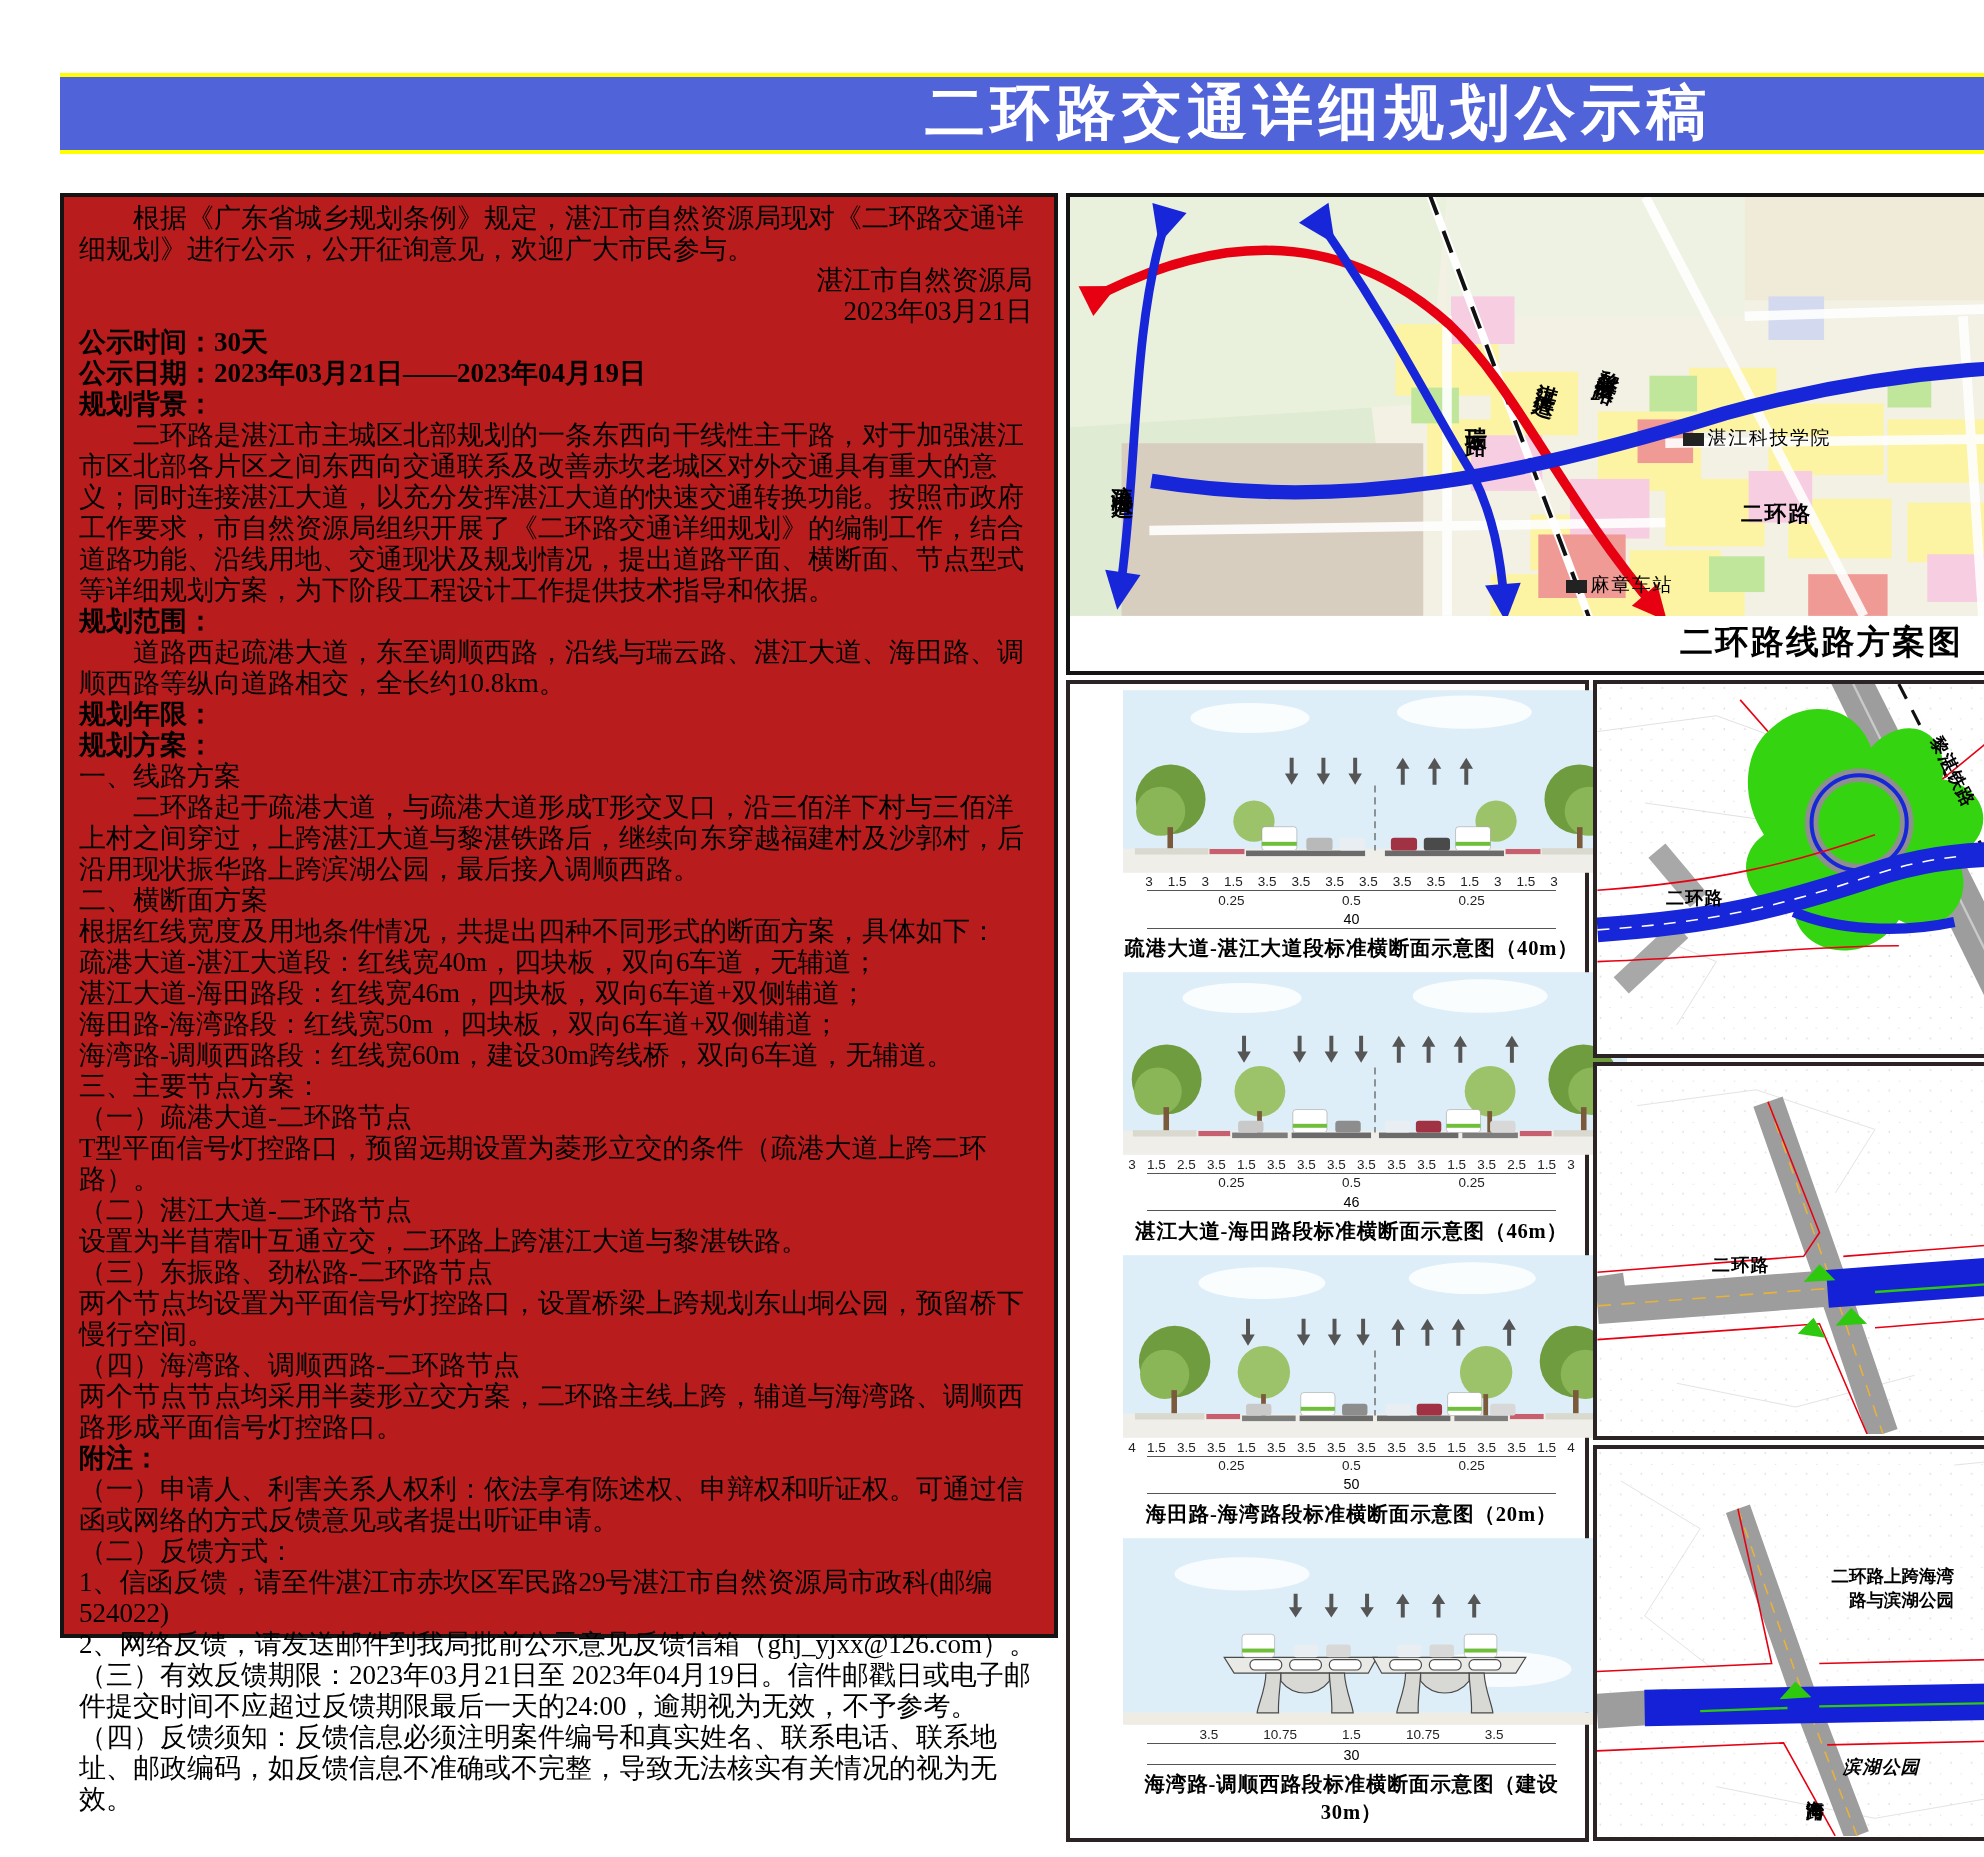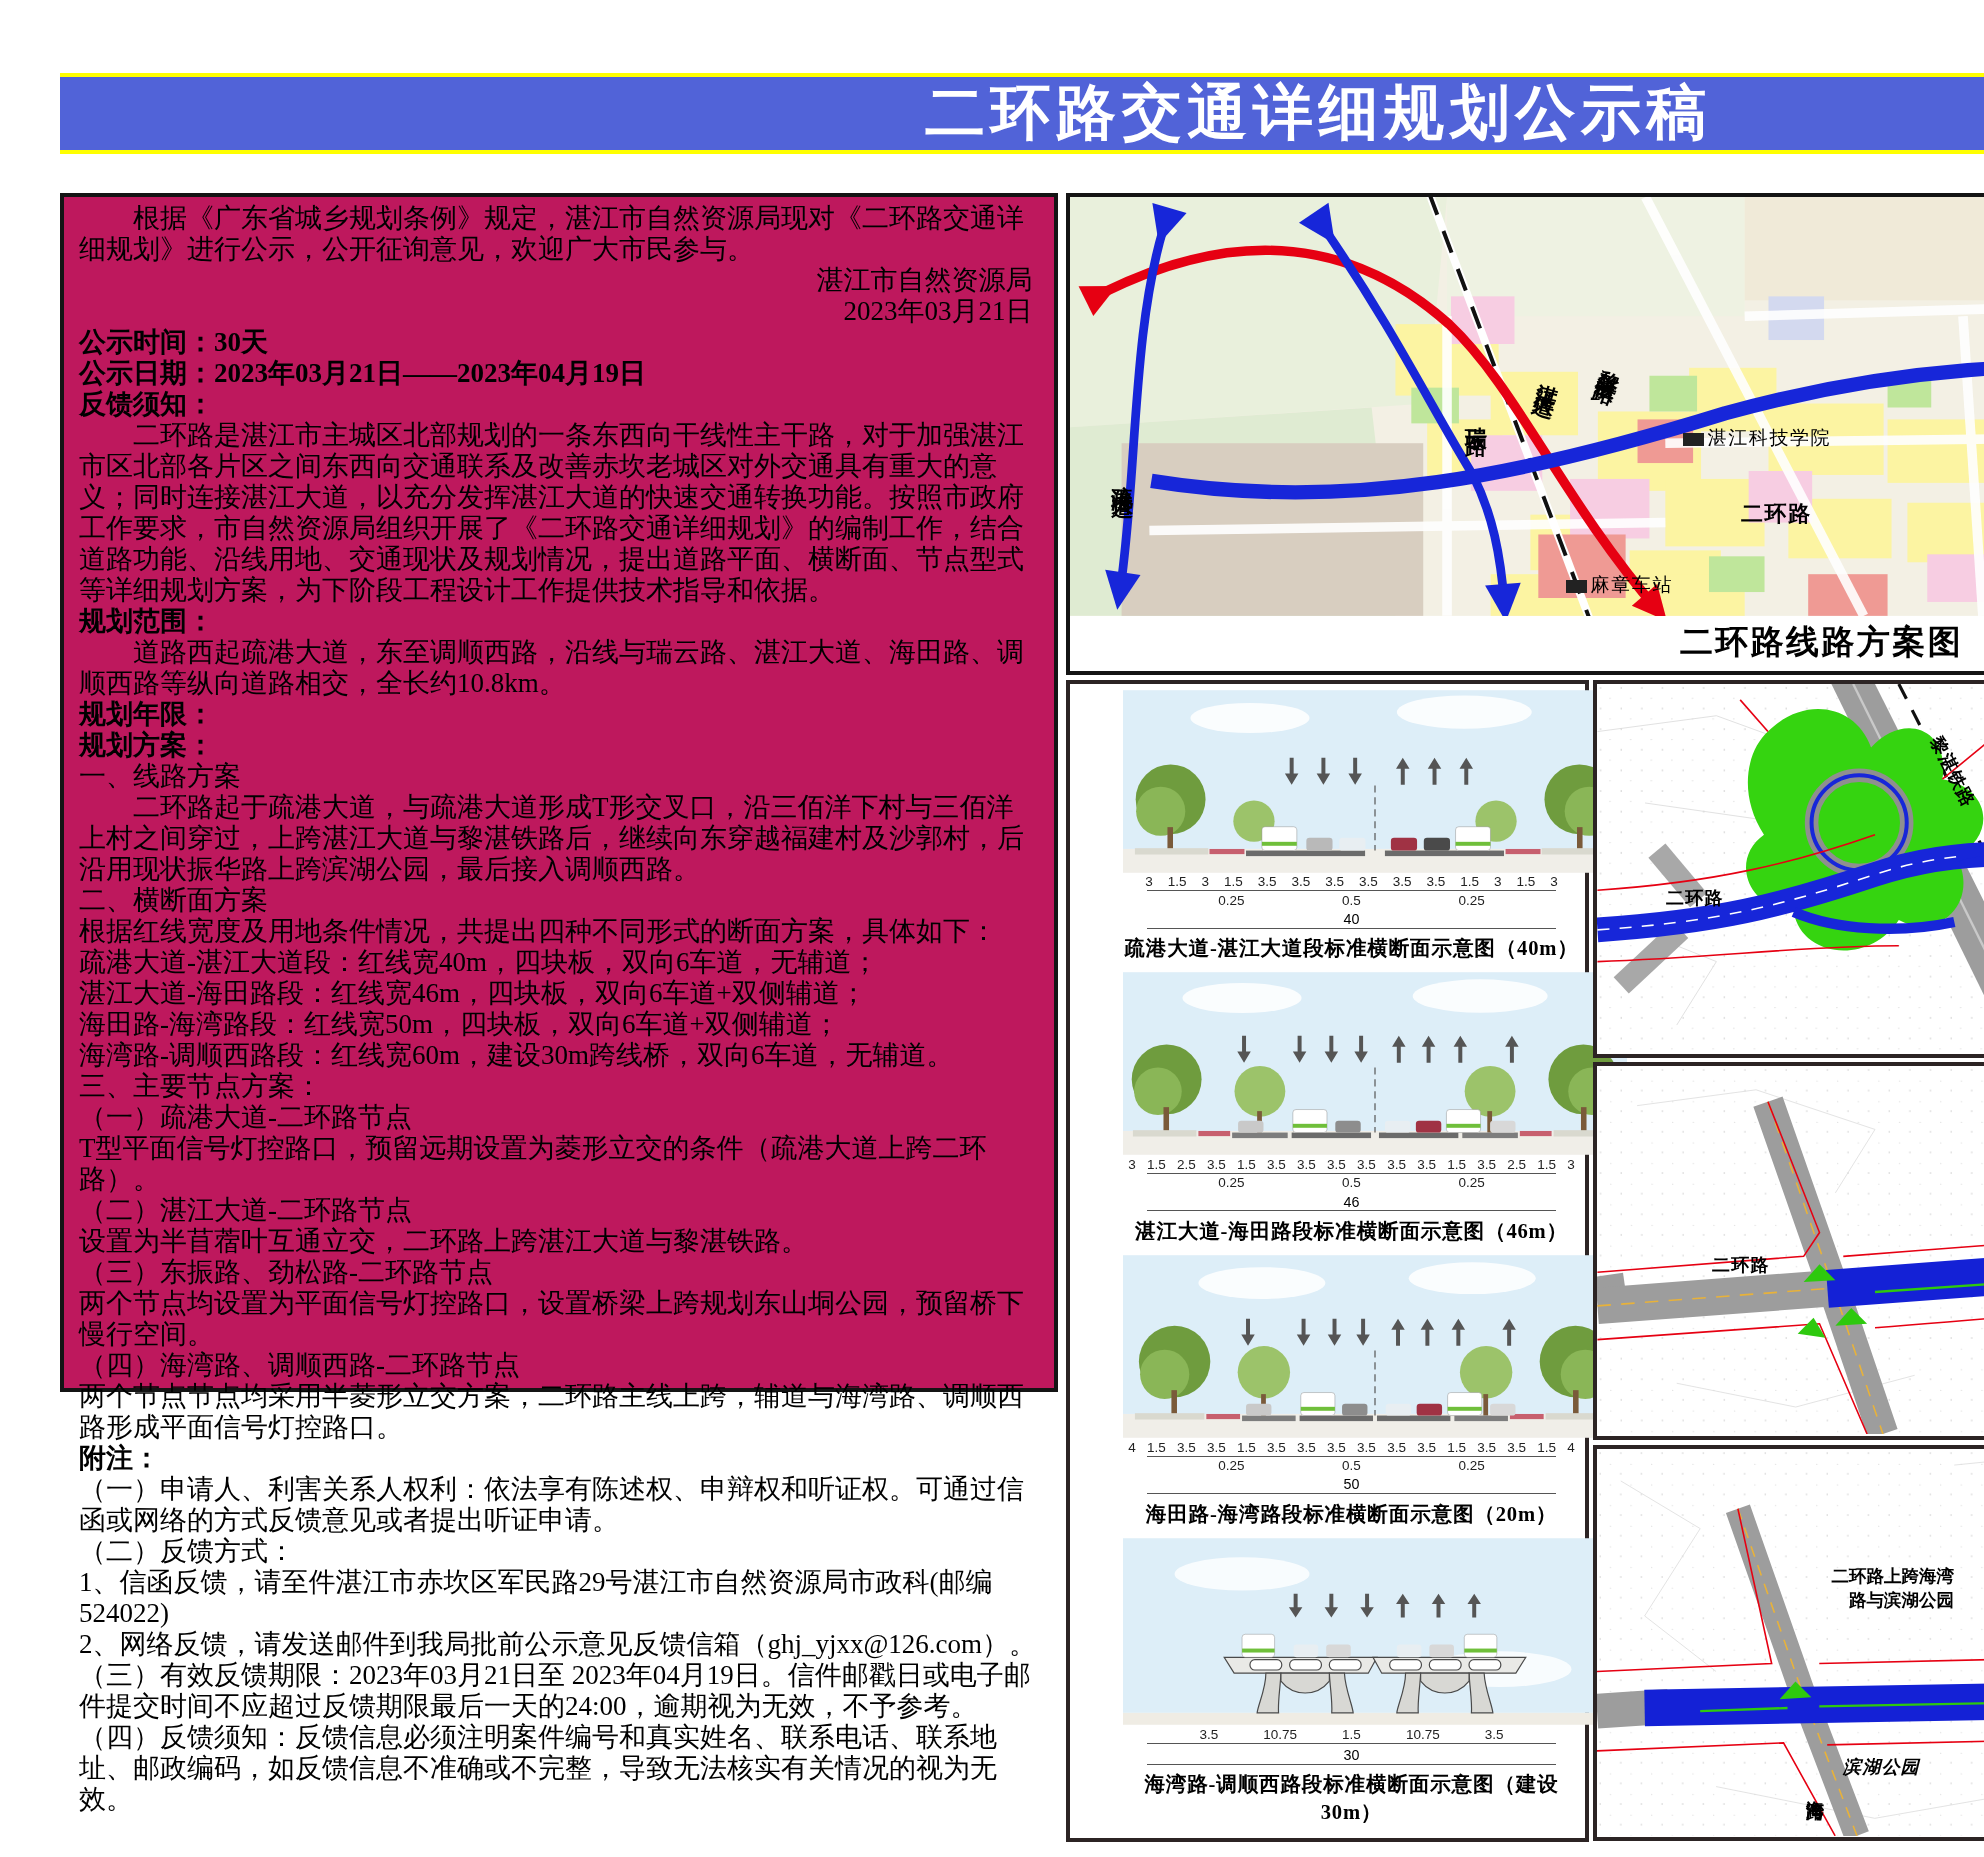--- a/index.html
+++ b/index.html
@@ -4,22 +4,22 @@
 <style>
   html,body{margin:0;padding:0;background:#ffffff;}
   body{width:2626px;height:1857px;position:relative;font-family:"Liberation Serif","DejaVu Serif",serif;color:#000;}
   
   .banner{position:absolute;left:60px;top:73px;width:2517px;height:81px;background:#5163d8;
           border-top:4px solid #ffff00;border-bottom:4px solid #ffff00;box-sizing:border-box;
           display:flex;align-items:center;justify-content:center;}
   .banner h1{margin:0;font-family:"Liberation Sans","DejaVu Sans",sans-serif;font-weight:bold;
              font-size:60px;color:#ffffff;letter-spacing:5.6px;}
   
-  .notice-panel{position:absolute;left:60px;top:193px;width:998px;height:1199px;
-                border:4.8px solid #141414;box-sizing:border-box;background:#be185d;
+  .notice-panel{position:absolute;left:60px;top:193px;width:998px;height:1445px;
+                border:4.8px solid #141414;box-sizing:border-box;background:#b91c1c;
                 padding:6.4px 15px 0 15px;font-size:27px;line-height:31px;}
   .notice-panel p{margin:0;}
   .indent{text-indent:2em;}
   .right{text-align:right;padding-right:6.4px;}
   .bold{font-weight:bold;}
   
   .map-panel{position:absolute;left:1066px;top:193px;width:1511px;height:482px;
              border:4.8px solid #141414;box-sizing:border-box;background:#fff;}
   .map-art-wrap{position:relative;width:1501px;height:419px;overflow:hidden;}
   .map-caption{height:52px;display:flex;align-items:center;justify-content:center;
@@ -53,21 +53,21 @@
 <div class="banner">
   <h1>二环路交通详细规划公示稿</h1>
 </div>
 
 <div class="notice-panel">
   <p class="indent">根据《广东省城乡规划条例》规定，湛江市自然资源局现对《二环路交通详细规划》进行公示，公开征询意见，欢迎广大市民参与。</p>
   <p class="right">湛江市自然资源局</p>
   <p class="right">2023年03月21日</p>
   <p class="bold">公示时间：30天</p>
   <p class="bold">公示日期：2023年03月21日——2023年04月19日</p>
-  <p class="bold">反馈须知：</p>
+  <p class="bold">规划背景：</p>
   <p class="indent">二环路是湛江市主城区北部规划的一条东西向干线性主干路，对于加强湛江市区北部各片区之间东西向交通联系及改善赤坎老城区对外交通具有重大的意义；同时连接湛江大道，以充分发挥湛江大道的快速交通转换功能。按照市政府工作要求，市自然资源局组织开展了《二环路交通详细规划》的编制工作，结合道路功能、沿线用地、交通现状及规划情况，提出道路平面、横断面、节点型式等详细规划方案，为下阶段工程设计工作提供技术指导和依据。</p>
   <p class="bold">规划范围：</p>
   <p class="indent">道路西起疏港大道，东至调顺西路，沿线与瑞云路、湛江大道、海田路、调顺西路等纵向道路相交，全长约10.8km。</p>
   <p class="bold">规划年限：</p>
   <p class="bold">规划方案：</p>
   <p>一、线路方案</p>
   <p class="indent">二环路起于疏港大道，与疏港大道形成T形交叉口，沿三佰洋下村与三佰洋上村之间穿过，上跨湛江大道与黎湛铁路后，继续向东穿越福建村及沙郭村，后沿用现状振华路上跨滨湖公园，最后接入调顺西路。</p>
   <p>二、横断面方案</p>
   <p>根据红线宽度及用地条件情况，共提出四种不同形式的断面方案，具体如下：</p>
   <p>疏港大道-湛江大道段：红线宽40m，四块板，双向6车道，无辅道；</p>

